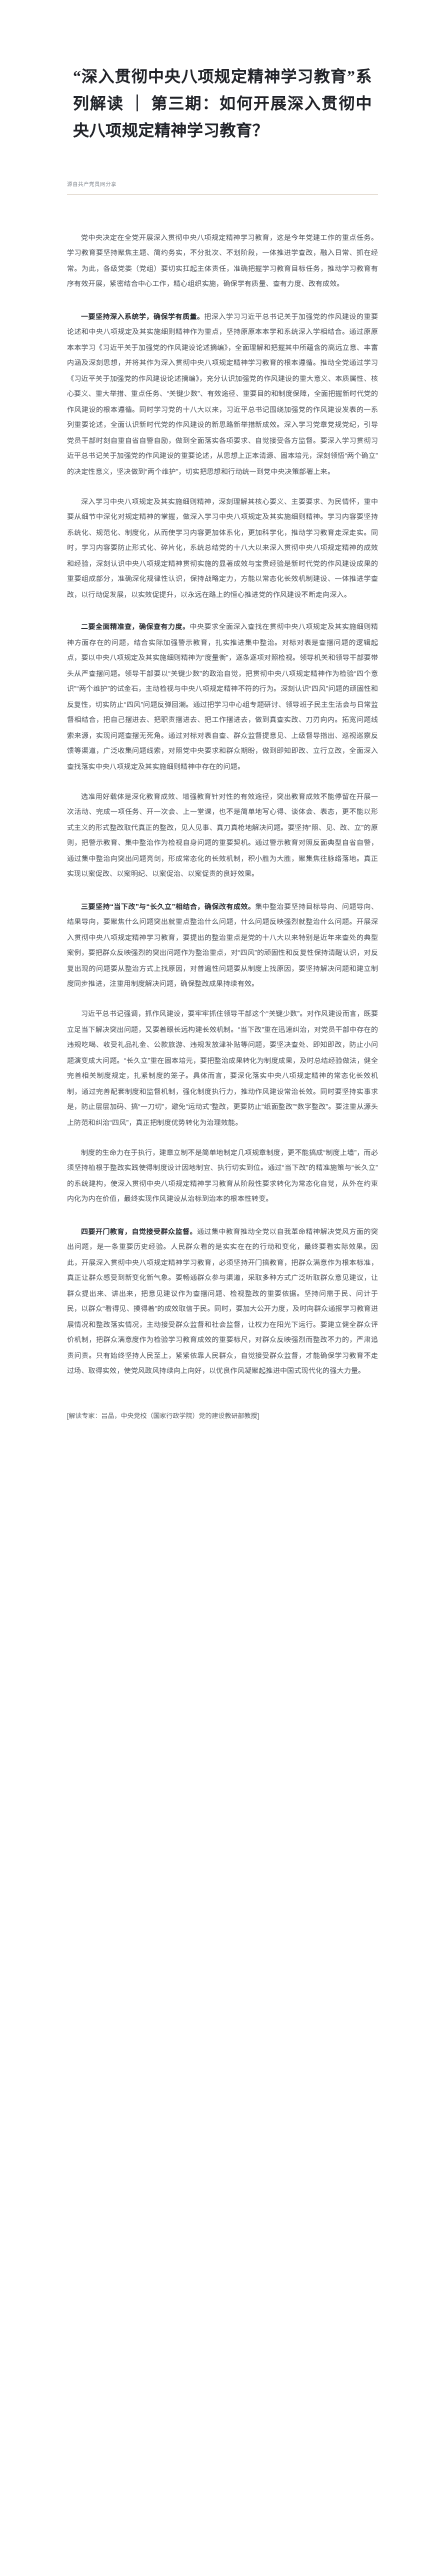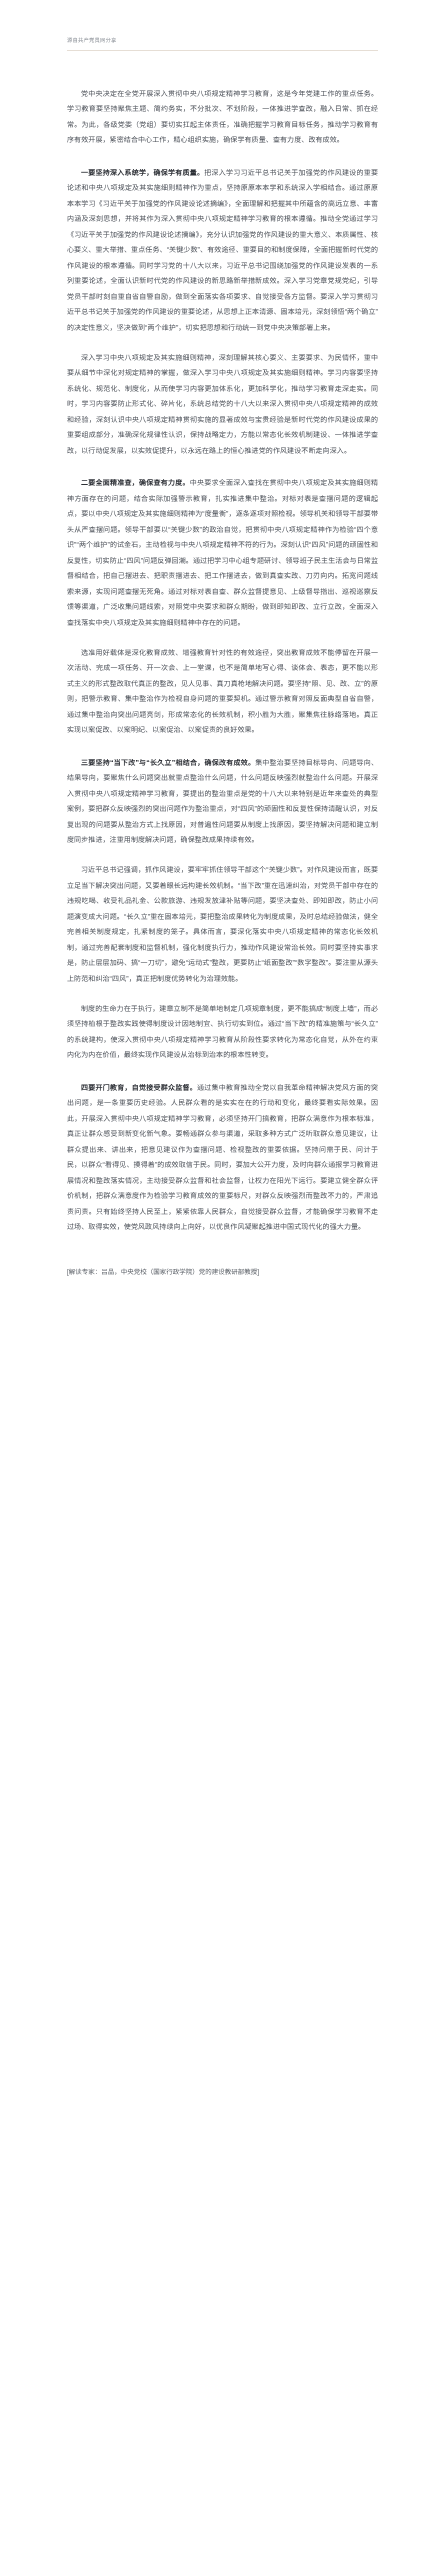--- a/index.html
+++ b/index.html
@@ -98,20 +98,23 @@
     text-align: left;
     margin: 0;
     word-break: break-all;
   }
 </style>
 </head>
 <body>
 
 <div class="page">
 
+  <header class="article-header">
+    <h1 class="article-title">“深入贯彻中央八项规定精神学习教育”系列解读 ｜ 第三期：如何开展深入贯彻中央八项规定精神学习教育？</h1>
+  </header>
 
   <div class="byline-wrap">
     <p class="byline">源自共产党员网分享</p>
     <hr class="divider">
   </div>
 
   <main class="article-body">
 
     <p class="para">
       <span class="lead"></span><span>党中央决定在全党开展深入贯彻中央八项规定精神学习教育，这是今年党建工作的重点任务。学习教育要坚持聚焦主题、简约务实，不分批次、不划阶段，一体推进学查改，融入日常、抓在经常。为此，各级党委（党组）要切实扛起主体责任，准确把握学习教育目标任务，推动学习教育有序有效开展，紧密结合中心工作，精心组织实施，确保学有质量、查有力度、改有成效。</span>

